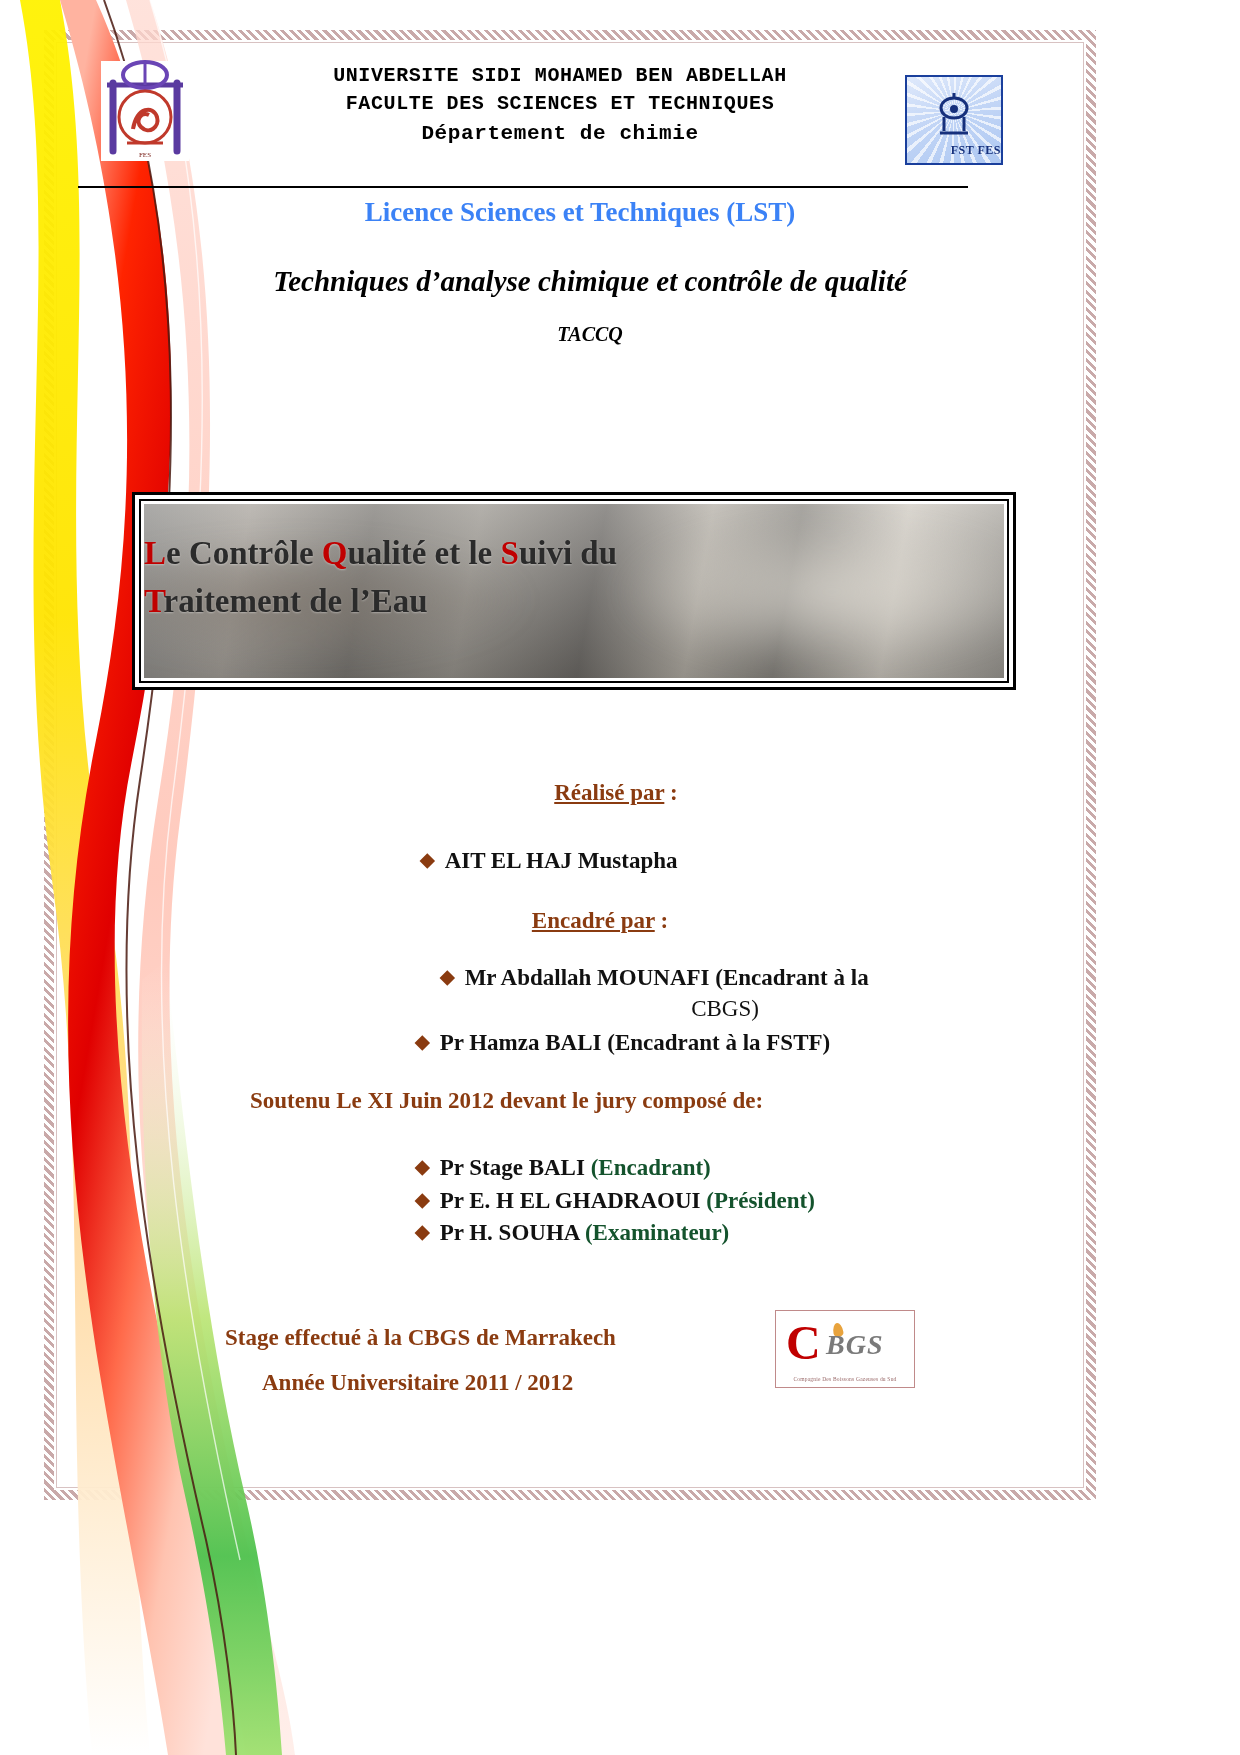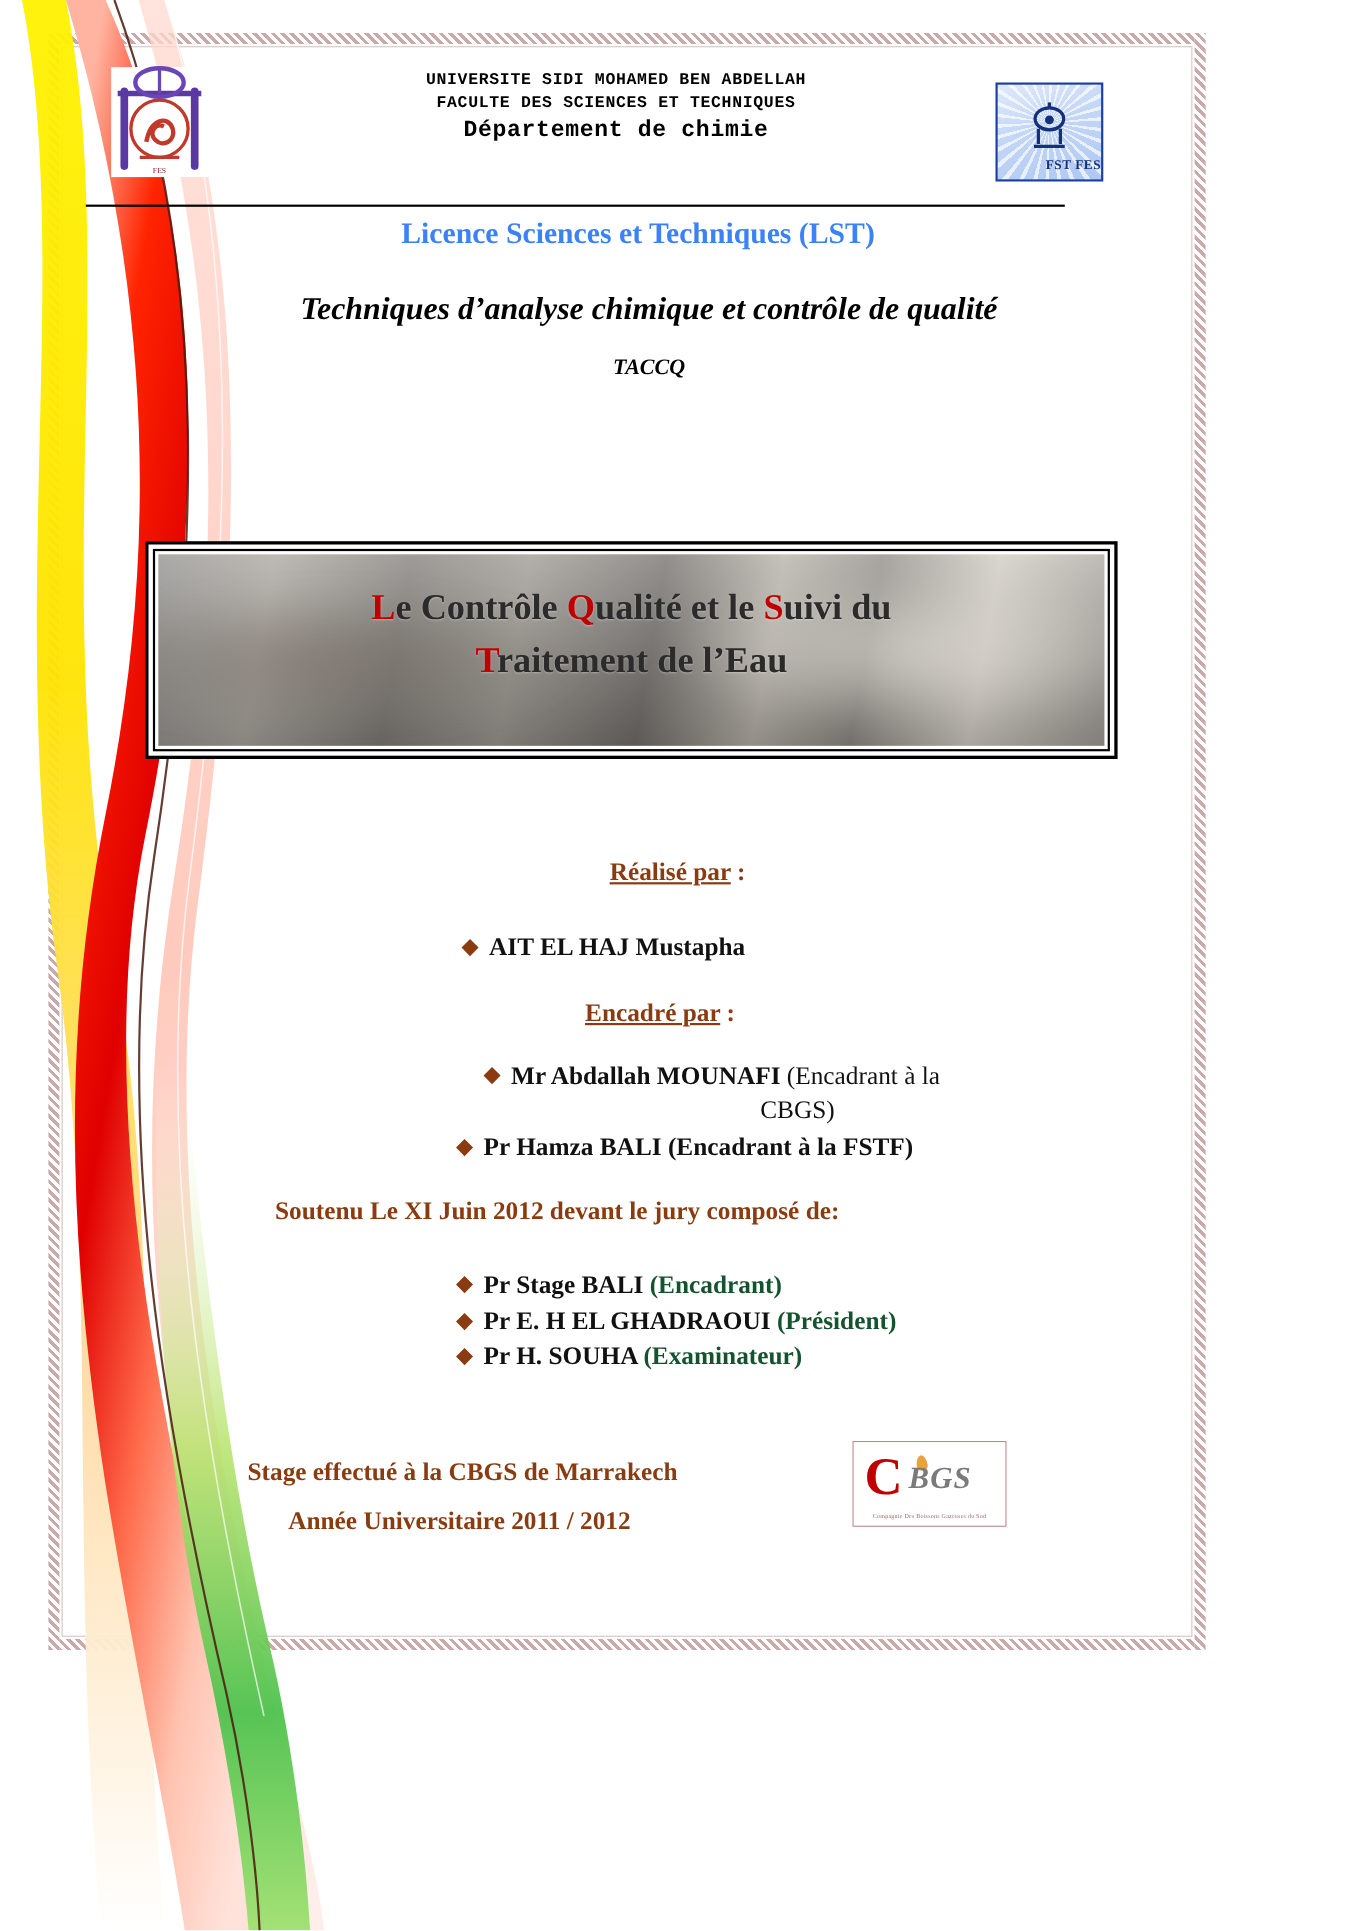--- a/index.html
+++ b/index.html
@@ -64,21 +64,21 @@
   .header-block {
     position: absolute;
     left: 210px;
     top: 62px;
     width: 700px;
     text-align: center;
   }
   .header-line {
     font-family: "Liberation Mono", monospace;
     font-weight: bold;
-    font-size: 15px;
+    font-size: 20px;
     letter-spacing: 0.6px;
     color: #000;
     line-height: 1.42;
   }
   .header-line.small {
     font-size: 21px;
   }
 
   .logo-left {
     position: absolute;
@@ -231,21 +231,20 @@
     top: 8%;
     width: 50%;
     height: 85%;
     background: radial-gradient(ellipse at center, rgba(230,226,218,.65), rgba(230,226,218,0) 72%);
     filter: blur(16px);
   }
   .title-text {
     position: absolute;
     left: 0; right: 0;
     top: 26px;
-    text-align: center;
     font-size: 33px;
     font-weight: bold;
     line-height: 1.45;
     z-index: 2;
     text-shadow: 0 1px 2px rgba(255,255,255,0.35);
   }
   .t-red { color: #c00000; }
   .t-dark { color: #2b2b2b; }
 
   
@@ -505,21 +504,21 @@
   <div class="name-line person-1">
     <span class="bullet">◆</span><span>AIT EL HAJ Mustapha</span>
   </div>
 
   <div class="encadre-label">
     <u>Encadré par</u><span> :</span>
   </div>
 
   <div class="name-line person-2">
     <span class="bullet">◆</span><span>Mr Abdallah   MOUNAFI</span>
-    <span style="font-weight:normal">(Encadrant à la</span>
+    <span style="font-weight:bold">(Encadrant à la</span>
     <span class="sub" style="font-weight:normal">CBGS)</span>
   </div>
 
   <div class="name-line person-3">
     <span class="bullet">◆</span><span>Pr  Hamza BALI (Encadrant à la FSTF)</span>
   </div>
 
   <div class="soutenu">Soutenu Le  XI Juin 2012  devant le jury composé de:</div>
 
   <div class="jury">

